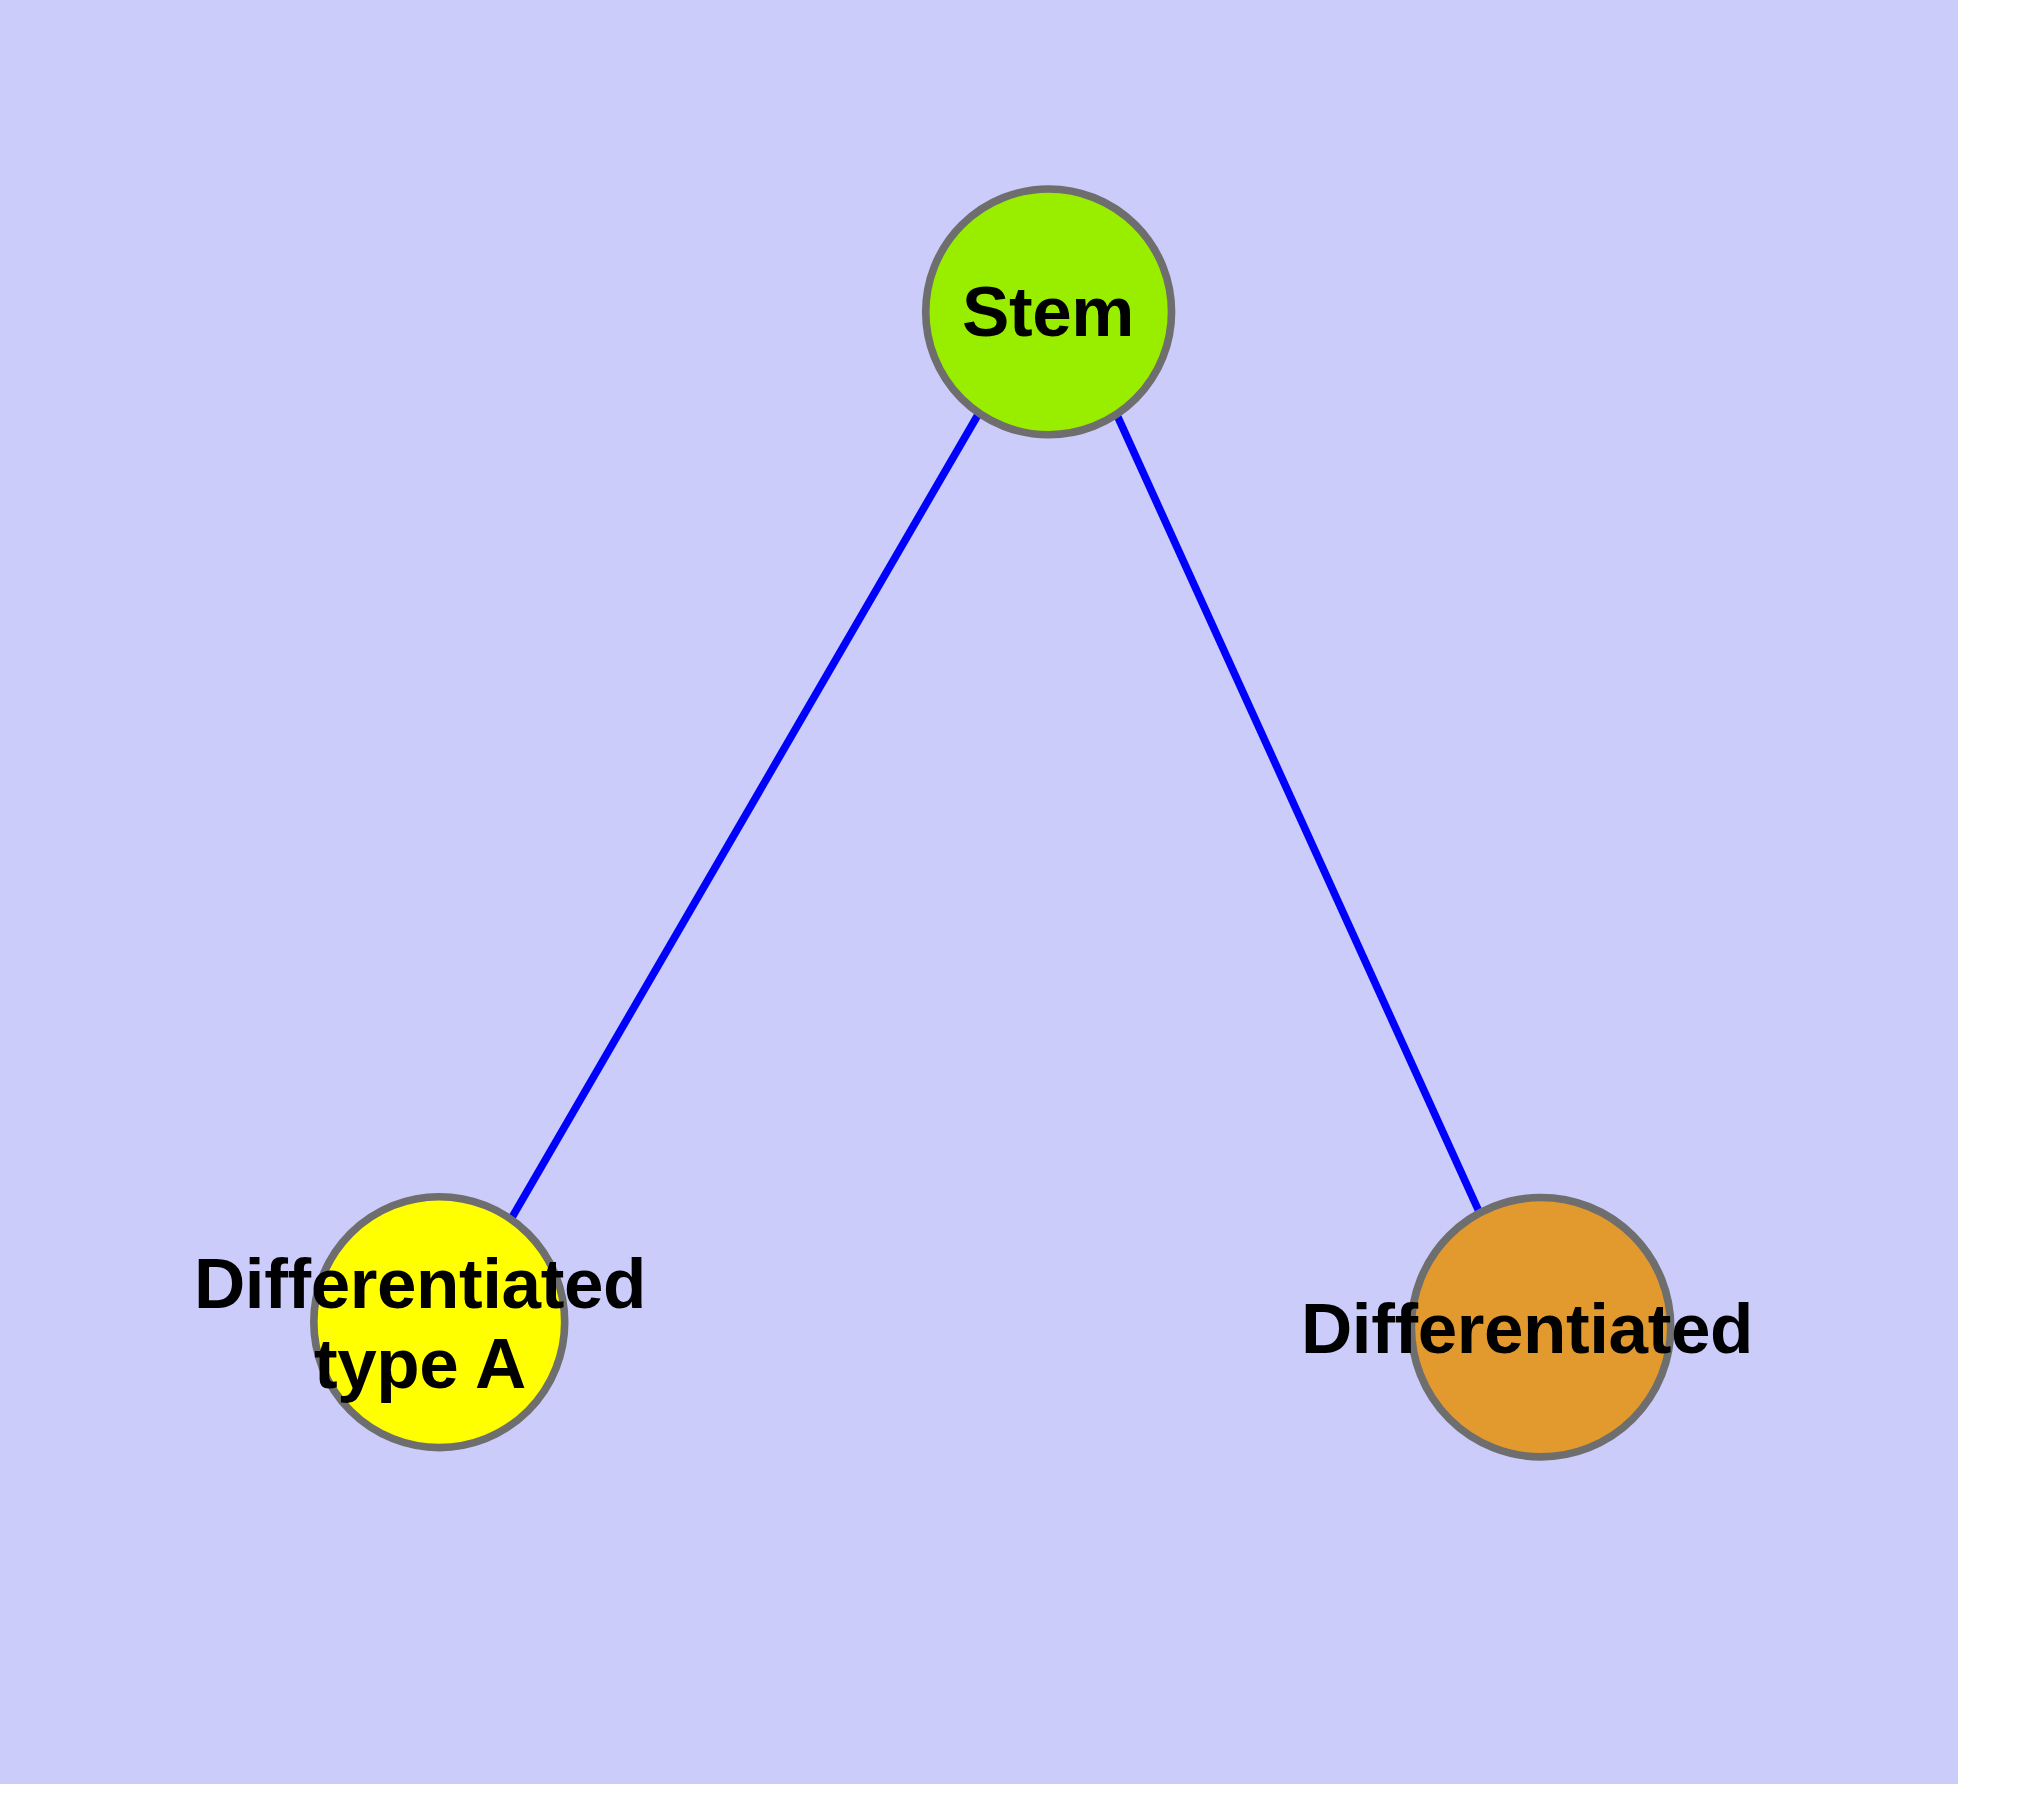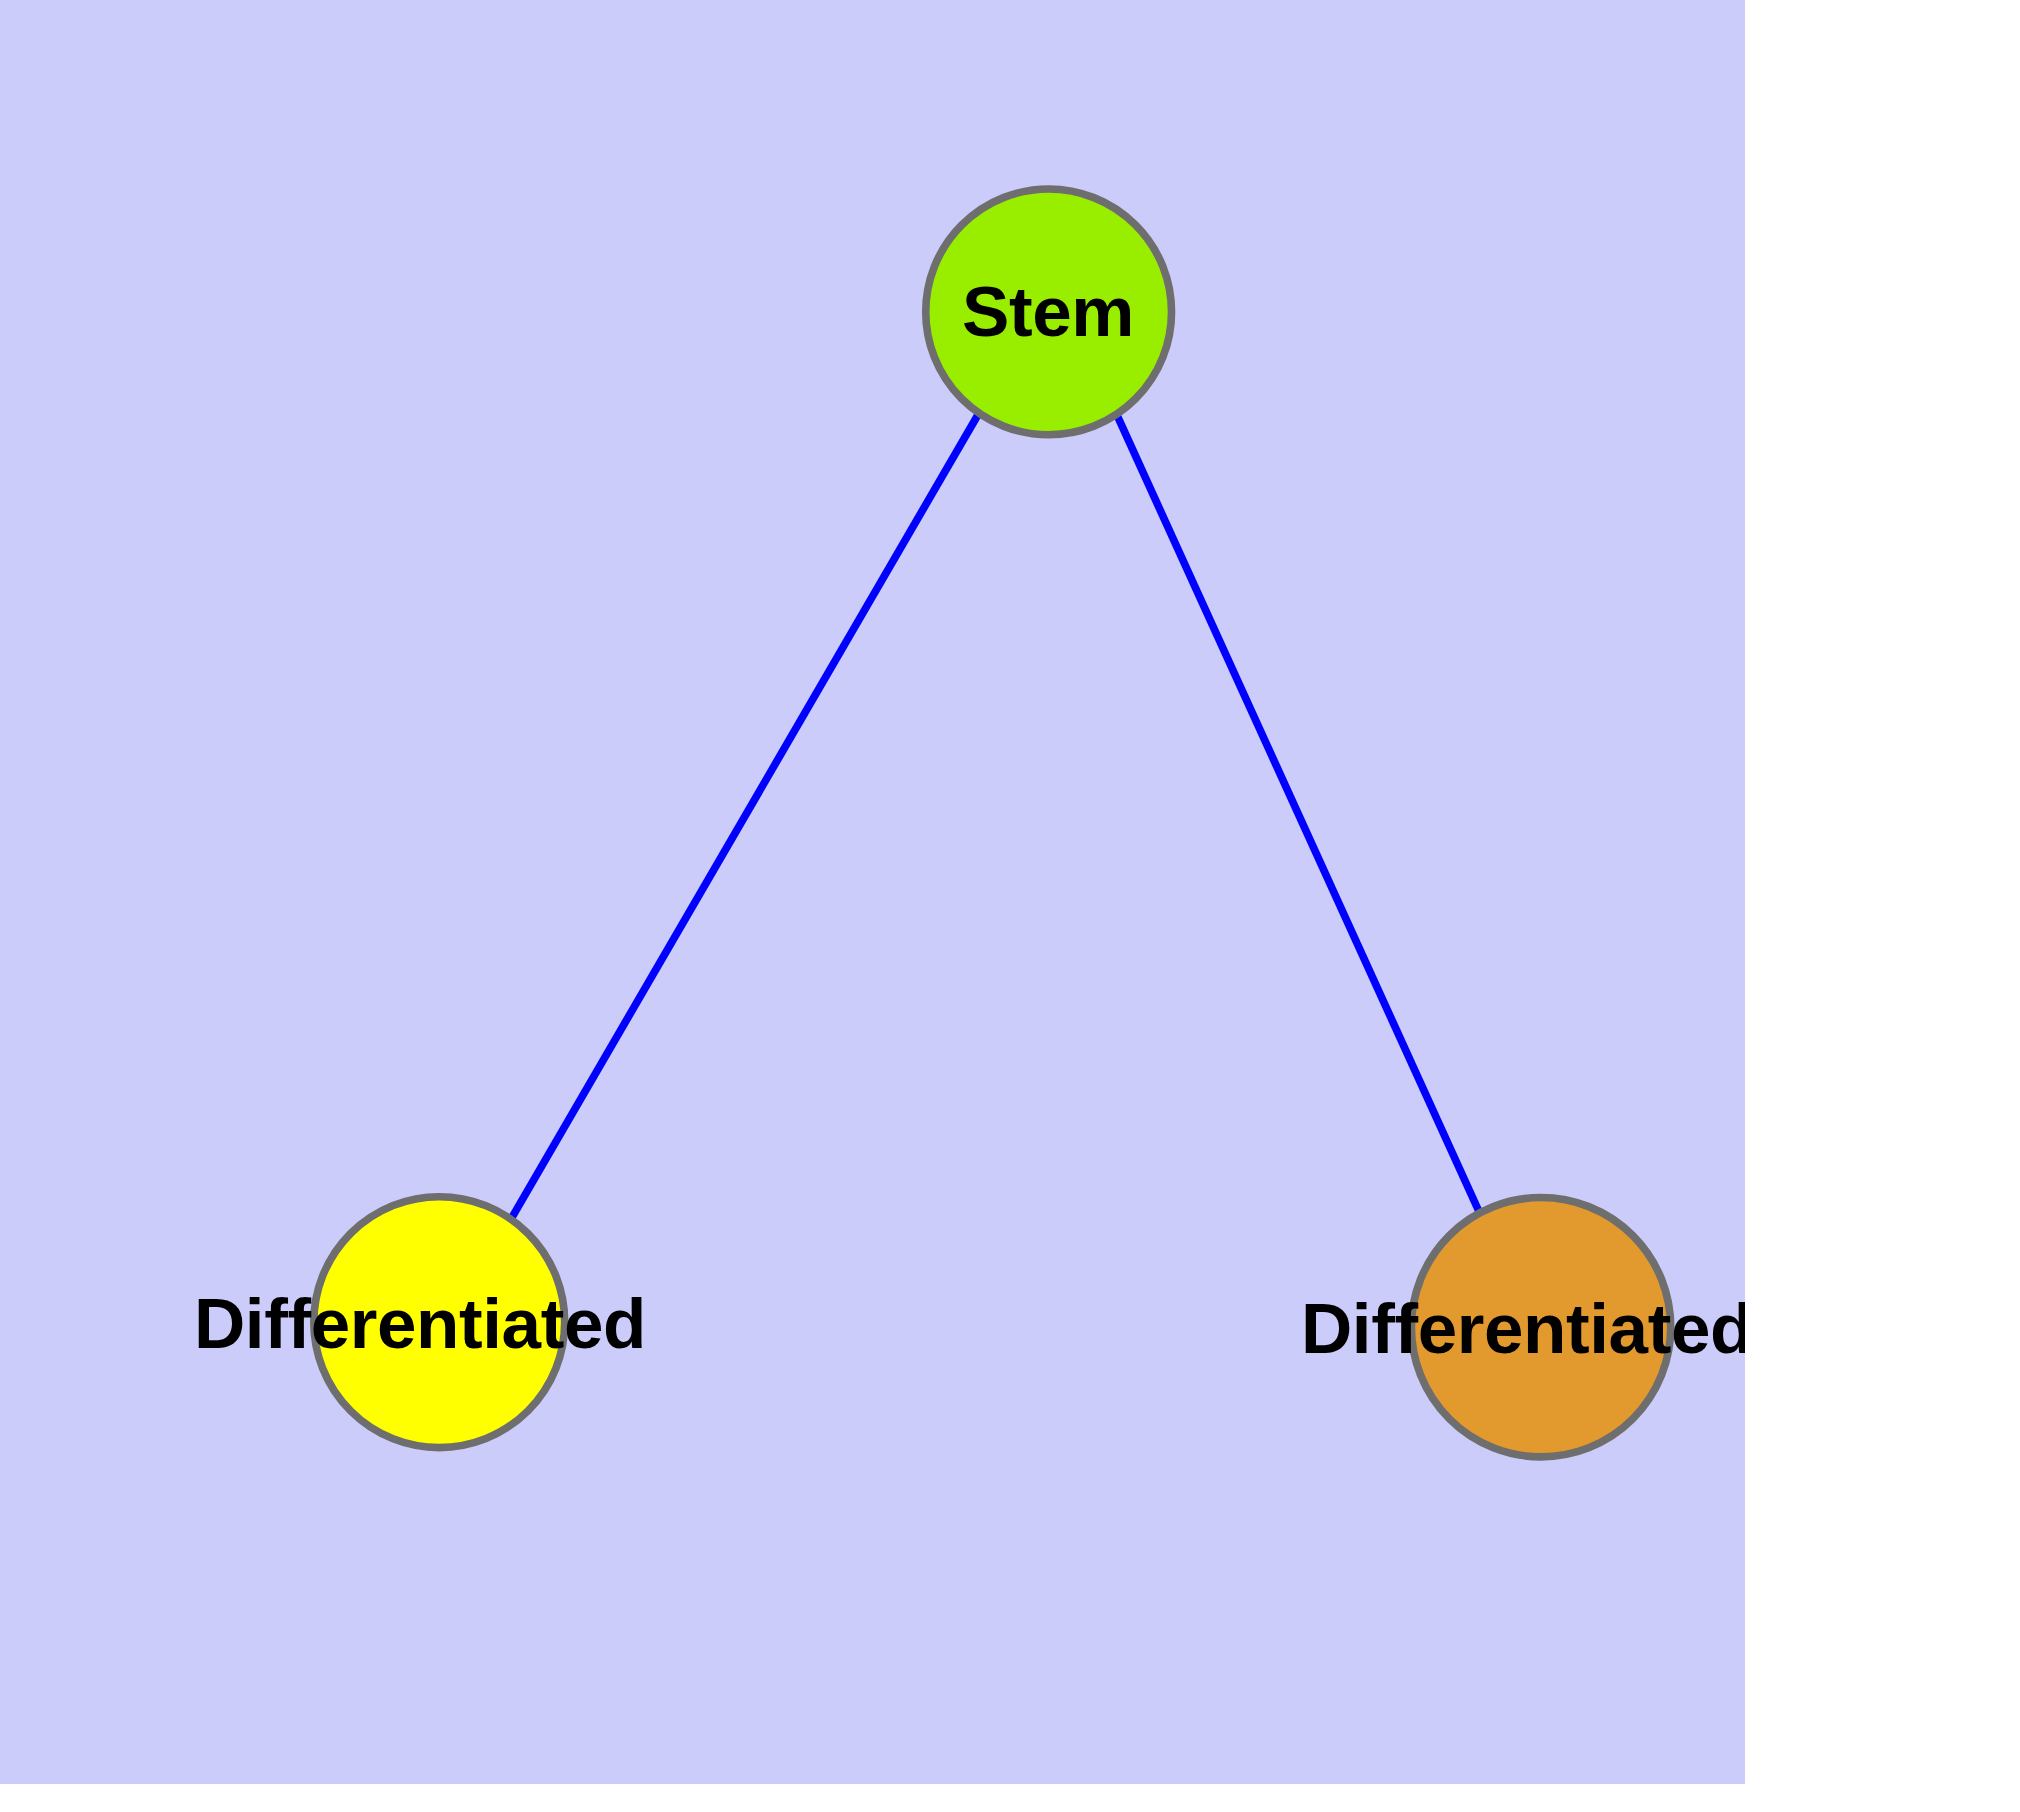--- a/index.html
+++ b/index.html
@@ -2,21 +2,21 @@
 <html style="font-size:13.6px"><head>
 <meta charset="utf-8">
 <style>
   html, body {
     margin: 0;
     padding: 0;
     background: #ffffff;
   }
   #root {
     position: relative;
-    width: 1745px;
+    width: 1958px;
     height: 1812px;
     background: #ffffff;
     overflow: hidden;
     font-family: "Liberation Sans", sans-serif;
   }
   #canvas-bg {
     position: absolute;
     left: 0;
     top: 0;
     width: 1990px;
@@ -76,18 +76,18 @@
 
     <g>
       <circle id="node-stem" cx="1237" cy="368" r="145" fill="#99ee00" stroke="#6e6e6e" stroke-width="9"></circle>
       <circle id="node-diff-a" cx="518" cy="1560" r="148" fill="#ffff00" stroke="#6e6e6e" stroke-width="9"></circle>
       <circle id="node-diff-b" cx="1818" cy="1566" r="153" fill="#e29a2e" stroke="#6e6e6e" stroke-width="9"></circle>
     </g>
   </svg>
 
   <div class="node-label" id="label-stem" style="color: rgb(0, 0, 0); font-size: 71px;">Stem</div>
 
-  <div class="node-label" id="label-diff-a" style="color: rgb(0, 0, 0); font-size: 71px;"><span>Differentiated</span><br></div>
+  <div class="node-label" id="label-diff-a" style="color: rgb(0, 0, 0); font-size: 71px;"><span>Differentiated</span><br><span>type A</span></div>
 
   <div class="node-label" id="label-diff-b" style="color: rgb(0, 0, 0); font-size: 71px;"><span>Differentiated</span><br></div>
 
 </div>
 
 
 </body></html>

